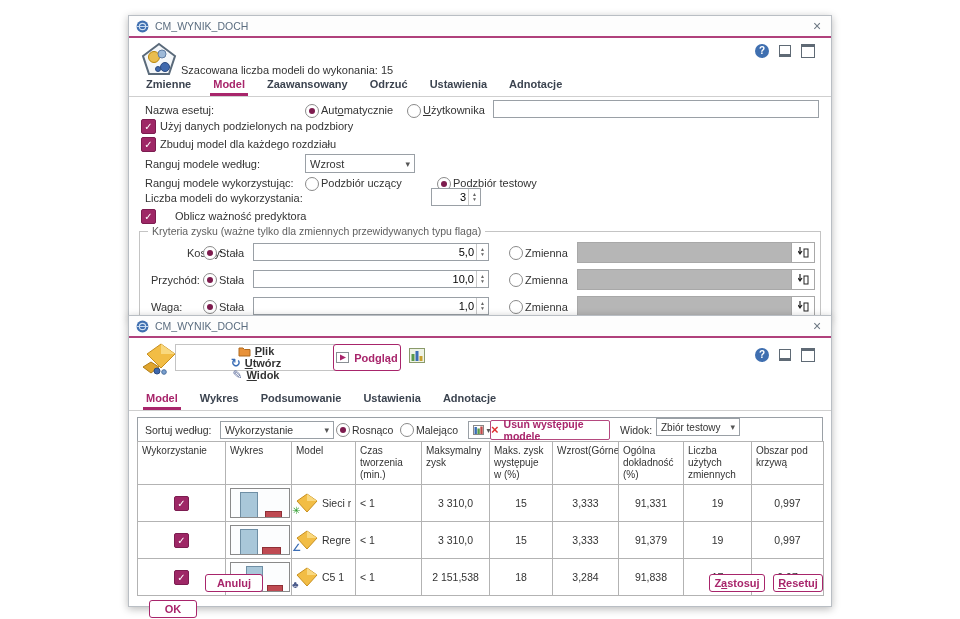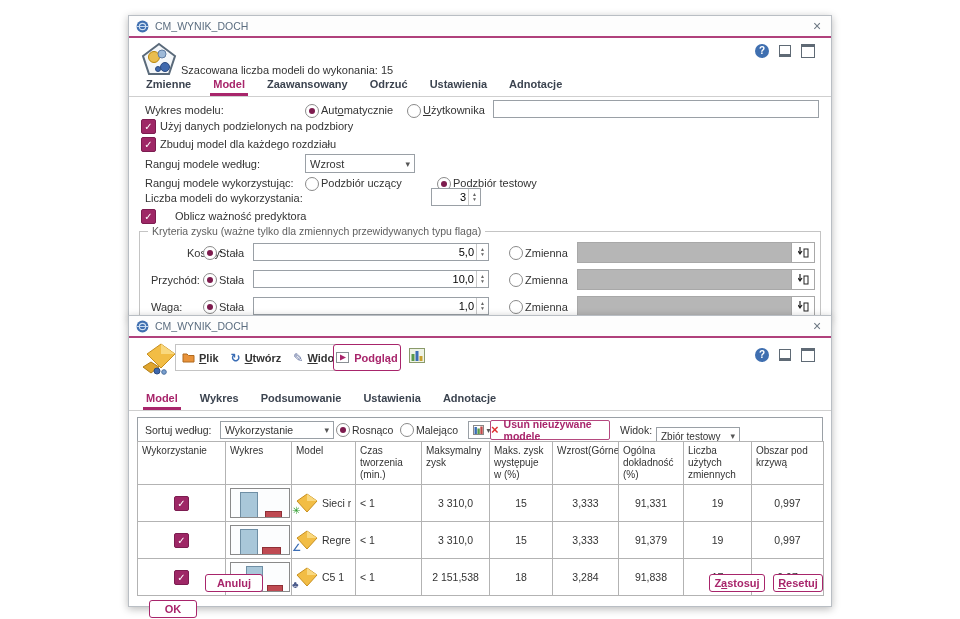--- a/index.html
+++ b/index.html
@@ -34,21 +34,21 @@
   .spin span{font-size:5px;color:#666;line-height:5px;}
   .dropdown{position:absolute;border:1px solid #9aa0a6;background:#fff;display:flex;align-items:center;padding:0 4px;}
   .dropdown .dtext{flex:1;white-space:nowrap;overflow:hidden;}
   .dropdown .arr{color:#555;font-size:9px;margin-left:3px;}
   .groupbox{position:absolute;border:1px solid #c4c4c4;}
   .grouplegend{position:absolute;top:-7px;left:8px;background:#fff;padding:0 4px;font-size:10.5px;color:#5f5f5f;white-space:nowrap;}
   .graybar{position:absolute;border:1px solid #a8a8a8;background:#b6b6b6;display:flex;}
   .graybar .pick{margin-left:auto;width:22px;background:#fff;border-left:1px solid #a8a8a8;display:flex;align-items:center;justify-content:center;}
   .btn{position:absolute;border:1px solid #a8256b;border-radius:3px;background:#fff;color:#a8256b;
        font-weight:bold;font-size:11px;text-align:center;display:flex;align-items:center;justify-content:center;font-family:inherit;}
-  .toolbox{position:absolute;border:1px solid #c4c4c4;display:flex;align-items:center;padding:0 6px;gap:12px;}
+  .toolbox{position:absolute;border:1px solid #c4c4c4;display:flex;align-items:center;padding:0 6px;gap:0;flex-direction:column;}
   .toolbtn{display:flex;align-items:center;gap:4px;font-weight:bold;color:#333;}
   .sortbar{position:absolute;border:1px solid #9aa0a6;}
   .sortbar .lbl{font-size:10.5px;}
   table.models{position:absolute;border-collapse:collapse;table-layout:fixed;background:#fff;font-size:10.5px;}
   table.models th,table.models td{border:1px solid #b3b3b3;overflow:hidden;}
   table.models{border:1px solid #8a8a8a;}
   table.models th{font-weight:normal;font-size:10px;text-align:left;vertical-align:top;padding:3px 4px;line-height:1.2;
                   height:24px;white-space:normal;}
   table.models td{height:36px;padding:0 4px;}
   td.num{text-align:center;padding-right:8px;}
@@ -100,21 +100,21 @@
     <div class="tabs" style="left:16px;top:62px;">
       <span class="tab">Zmienne</span>
       <span class="tab active">Model</span>
       <span class="tab">Zaawansowany</span>
       <span class="tab">Odrzuć</span>
       <span class="tab">Ustawienia</span>
       <span class="tab">Adnotacje</span>
     </div>
     <div class="hline" style="left:0;top:80px;width:702px;"></div>
 
-    <span class="lbl" style="left:16px;top:88px;">Wykres modelu:</span>
+    <span class="lbl" style="left:16px;top:88px;">Nazwa esetuj:</span>
     <span class="radio sel" style="left:176px;top:88px;"></span>
     <span class="lbl" style="left:192px;top:88px;">Aut<u>o</u>matycznie</span>
     <span class="radio" style="left:278px;top:88px;"></span>
     <span class="lbl" style="left:294px;top:88px;"><u>U</u>żytkownika</span>
     <input class="tinput" style="left: 364px; top: 84px; width: 318px;" value="">
 
     <span class="cb" style="left:12px;top:103px;">✓</span>
     <span class="lbl" style="left:31px;top:104px;">Użyj danych podzielonych na podzbiory</span>
     <span class="cb" style="left:12px;top:121px;">✓</span>
     <span class="lbl" style="left:31px;top:122px;">Zbuduj model dla każdego rozdziału</span>
@@ -291,24 +291,24 @@
         <svg width="11" height="10" viewBox="0 0 11 10">
           <rect x="0.5" y="0.5" width="10" height="9" fill="#fff" stroke="#888"></rect>
           <rect x="1.5" y="2" width="2.4" height="7" fill="#3a6db5"></rect>
           <rect x="4.4" y="3.5" width="2.4" height="5.5" fill="#5a9a4a"></rect>
           <rect x="7.3" y="1.5" width="2.4" height="7.5" fill="#c04a4a"></rect>
         </svg>
         <span style="font-size:8px;color:#555;">▾</span>
       </span>
       <span class="delbtn" style="left:352px;top:2px;width:118px;height:18px;">
         <span class="x">×</span>
-        <span>Usuń nieużywane modele</span>
+        <span>Usuń występuje modele</span>
       </span>
       <span class="lbl" style="left:482px;top:6px;font-size:10.5px;">Widok:</span>
-      <div class="dropdown" style="left:518px;top:9px;width:74px;height:16px;">
+      <div class="dropdown" style="left:518px;top:0;width:74px;height:16px;">
         <span class="dtext" style="font-size:10px;">Zbiór testowy</span>
         <span class="arr">▾</span>
       </div>
     </div>
 
     <table class="models" style="left:8px;top:125px;width:686px;">
       <colgroup>
         <col style="width:88px">
           <col style="width:66px">
           <col style="width:64px">

